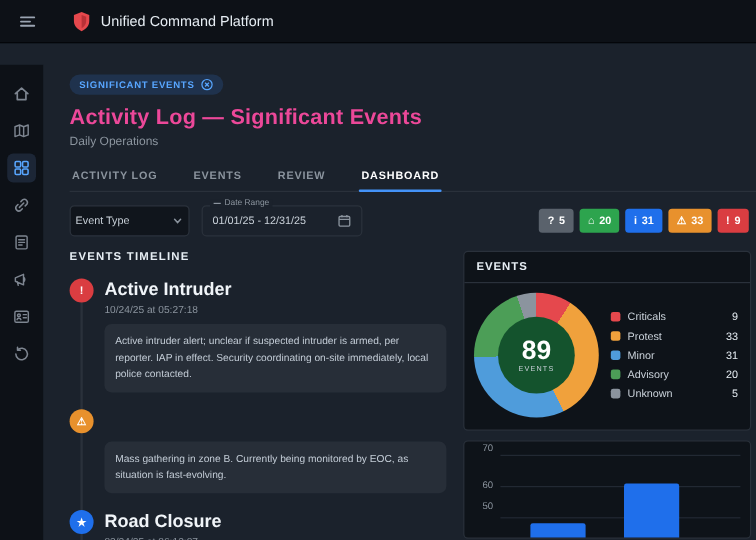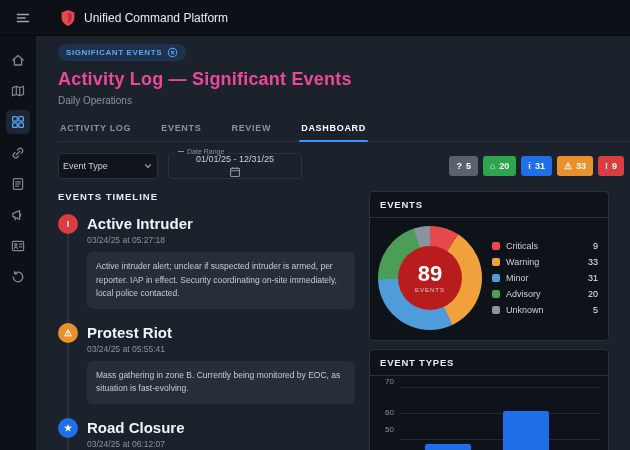--- a/index.html
+++ b/index.html
@@ -1,18 +1,18 @@
 <!DOCTYPE html>
 <html><head>
 <meta charset="utf-8">
 <style>
   * { margin:0; padding:0; box-sizing:border-box; }
   html,body { width:630px; height:450px; overflow:hidden; }
   body { background:#05070a; font-family:"Liberation Sans", sans-serif; }
-  .app { width:630px; height:450px; display:flex; flex-direction:column; background:#1b222c; }
+  .app { width:630px; height:450px; display:flex; flex-direction:column; background:#1b222c;gap:18px; }
 
   
   .topbar { height:36px; background:#0d1117; border-bottom:1px solid #04060a; display:flex; align-items:center; padding:0 12px; flex-shrink:0; }
   .burger { width:22px; height:22px; display:flex; align-items:center; justify-content:center; color:#9aa4b2; border-radius:4px; }
   .logo { margin-left:26px; display:flex; align-items:center; }
   .topbar-title { color:#e6edf3; font-size:12px; margin-left:8px; }
 
   .body-row { flex:1; display:flex; min-height:0; }
 
   
@@ -31,49 +31,49 @@
   .tab { font-size:9px; font-weight:bold; letter-spacing:0.7px; color:#8b949e; padding:6px 2px 8px; position:relative; cursor:default; }
   .tab.active { color:#ffffff; }
   .tab.active::after { content:""; position:absolute; left:0; right:0; bottom:-1px; height:2px; background:#4493f8; border-radius:2px; }
 
   
   .toolbar { display:flex; align-items:center; gap:10px; margin-top:11px; padding-right:6px; }
   .search-box { display:flex; align-items:center; gap:6px; width:130px; height:26px; background:#10151c; border:1px solid #2b323c; border-radius:4px; padding:0 8px; }
   .search-box input { flex:1; min-width:0; background:transparent; border:none; outline:none; color:#c9d1d9; font-size:9px; font-family:inherit; }
   .search-box input::placeholder { color:#6e7681; }
   .select-box { display:flex; align-items:center; justify-content:space-between; width:100px; height:26px; background:#10151c; border:1px solid #2b323c; border-radius:4px; padding:0 4px; color:#c9d1d9; font-size:9px; }
-  .daterange { position:relative; display:flex; align-items:center; justify-content:space-between; width:134px; height:26px; border:1px solid #2b323c; border-radius:4px; padding:0 8px; color:#c9d1d9; font-size:9px; background:#1b222c;flex-direction:column; }
+  .daterange { position:relative; display:flex; align-items:center; justify-content:space-between; width:134px; height:26px; border:1px solid #2b323c; border-radius:4px; padding:0 8px; color:#c9d1d9; font-size:9px; background:#1b222c; }
   .dr-label { position:absolute; top:-6px; left:6px; display:flex; align-items:center; gap:3px; font-size:7px; color:#8b949e; background:#1b222c; padding:0 3px; }
   .dr-dash { display:inline-block; width:6px; border-top:1px solid #8b949e; }
   .chips { display:flex; gap:5px; margin-left:auto; }
   .chip { display:flex; align-items:center; gap:4px; height:20px; padding:0 7px; border-radius:3px; color:#fff; font-size:9px; font-weight:bold; }
   .chip-glyph { font-size:9px; line-height:1; }
 
   
-  .columns { display:flex; gap:14px; margin-top:12px; padding-right:21px; align-items:flex-start; flex:1; min-height:0; }
+  .columns { display:flex; gap:14px; margin-top:12px; padding-right:4px; align-items:flex-start; flex:1; min-height:0; }
   .left-col { flex:1; min-width:0; }
   .section-heading { font-size:9.5px; font-weight:bold; color:#e6edf3; letter-spacing:1px; }
 
   .timeline { position:relative; margin-top:12px; }
   .timeline::before { content:""; position:absolute; left:9px; top:8px; bottom:-30px; width:2px; background:#2a313b; }
   .tl-event { position:relative; margin-bottom:14px; }
   .tl-head { display:flex; align-items:flex-start; gap:9px; }
   .tl-icon { width:20px; height:20px; border-radius:50%; display:flex; align-items:center; justify-content:center; color:#fff; font-size:9px; font-weight:bold; position:relative; z-index:1; flex-shrink:0; }
   .tl-title { font-size:15px; font-weight:bold; color:#f0f4f8; padding-top:1px; }
   .tl-time { font-size:8.5px; color:#8b949e; margin-top:3px; }
   .tl-card { margin:7px 0 0 29px; background:#272e38; border-radius:6px; padding:8px 9px; font-size:8.5px; color:#c3ccd6; line-height:1.6; }
 
   
   .right-col { width:240px; flex-shrink:0; display:flex; flex-direction:column; gap:8px; }
   .panel { background:#0e1319; border:1px solid #2a313b; border-radius:4px; }
   .panel-header { padding:7px 10px; border-bottom:1px solid #2a313b; font-size:9.5px; font-weight:bold; color:#e6edf3; letter-spacing:0.8px; }
   .events-panel-content { display:flex; align-items:center; padding:8px 10px 10px 8px; gap:10px; }
   .donut-wrap { position:relative; width:104px; height:104px; flex-shrink:0; }
   .donut { width:104px; height:104px; border-radius:50%; }
-  .donut-hole { position:absolute; inset:20px; background:#b91c1c; border-radius:50%; display:flex; flex-direction:column; align-items:center; justify-content:center; }
+  .donut-hole { position:absolute; inset:20px; background:#14532d; border-radius:50%; display:flex; flex-direction:column; align-items:center; justify-content:center; }
   .donut-value { font-size:22px; font-weight:bold; color:#ffffff; line-height:1; }
   .donut-label { font-size:6px; color:#c9d1d9; letter-spacing:1px; margin-top:2px; }
   .legend { flex:1; display:flex; flex-direction:column; gap:6px; }
   .legend-row { display:flex; align-items:center; gap:6px; font-size:9px; }
   .legend-swatch { width:8px; height:8px; border-radius:2px; flex-shrink:0; }
   .legend-label { flex:1; color:#c9d1d9; }
   .legend-value { color:#e6edf3; }
 
   .plot { position:relative; height:80px; overflow:hidden; }
   .gridline { position:absolute; left:30px; right:8px; height:1px; background:#222933; }
@@ -219,35 +219,31 @@
           <div class="section-heading">EVENTS TIMELINE</div>
           <div class="timeline">
 
             <div class="tl-event">
               <div class="tl-head">
                 <div class="tl-icon" style="background: rgb(218, 61, 65);">
                     <span>!</span>
                   </div>
                 <div>
                   <div class="tl-title">Active Intruder</div>
-                  <div class="tl-time">03/24/25 at 05:27:18</div>
+                  <div class="tl-time">10/24/25 at 05:27:18</div>
                 </div>
               </div>
               <div class="tl-card">Active intruder alert; unclear if suspected intruder is armed, per reporter. IAP in effect. Security coordinating on-site immediately, local police contacted.</div>
             </div>
 
             <div class="tl-event">
               <div class="tl-head">
                 <div class="tl-icon" style="background: rgb(232, 145, 45);">
                     <span>⚠</span>
                   </div>
-                <div>
-                  <div class="tl-title">Protest Riot</div>
-                  <div class="tl-time">03/24/25 at 05:55:41</div>
-                </div>
               </div>
               <div class="tl-card">Mass gathering in zone B. Currently being monitored by EOC, as situation is fast-evolving.</div>
             </div>
 
             <div class="tl-event">
               <div class="tl-head">
                 <div class="tl-icon" style="background: rgb(31, 111, 235);">
                     <span>★</span>
                   </div>
                 <div>
@@ -274,21 +270,21 @@
                 </div>
               </div>
               <div class="legend">
                 <div class="legend-row">
                   <span class="legend-swatch" style="background: rgb(229, 72, 77);"></span>
                   <span class="legend-label">Criticals</span>
                   <span class="legend-value">9</span>
                 </div>
                 <div class="legend-row">
                   <span class="legend-swatch" style="background: rgb(240, 161, 60);"></span>
-                  <span class="legend-label">Warning</span>
+                  <span class="legend-label">Protest</span>
                   <span class="legend-value">33</span>
                 </div>
                 <div class="legend-row">
                   <span class="legend-swatch" style="background: rgb(79, 156, 219);"></span>
                   <span class="legend-label">Minor</span>
                   <span class="legend-value">31</span>
                 </div>
                 <div class="legend-row">
                   <span class="legend-swatch" style="background: rgb(76, 158, 87);"></span>
                   <span class="legend-label">Advisory</span>
@@ -297,21 +293,20 @@
                 <div class="legend-row">
                   <span class="legend-swatch" style="background: rgb(139, 148, 158);"></span>
                   <span class="legend-label">Unknown</span>
                   <span class="legend-value">5</span>
                 </div>
               </div>
             </div>
           </section>
 
           <section class="panel">
-            <div class="panel-header">EVENT TYPES</div>
             <div class="plot">
                 <div class="gridline" style="top: 11.2px;"></div>
                 <div class="ytick" style="top: 1px;">70</div>
                 <div class="gridline" style="top: 37.2px;"></div>
                 <div class="ytick" style="top: 32.2px;">60</div>
                 <div class="gridline" style="top: 63.2px;"></div>
                 <div class="ytick" style="top: 49px;">50</div>
                 <div class="bar" style="left: 55px; top: 68.4px; background: rgb(31, 111, 235);"></div>
                 <div class="bar" style="left: 133px; top: 34.6px; background: rgb(31, 111, 235);"></div>
               </div>

